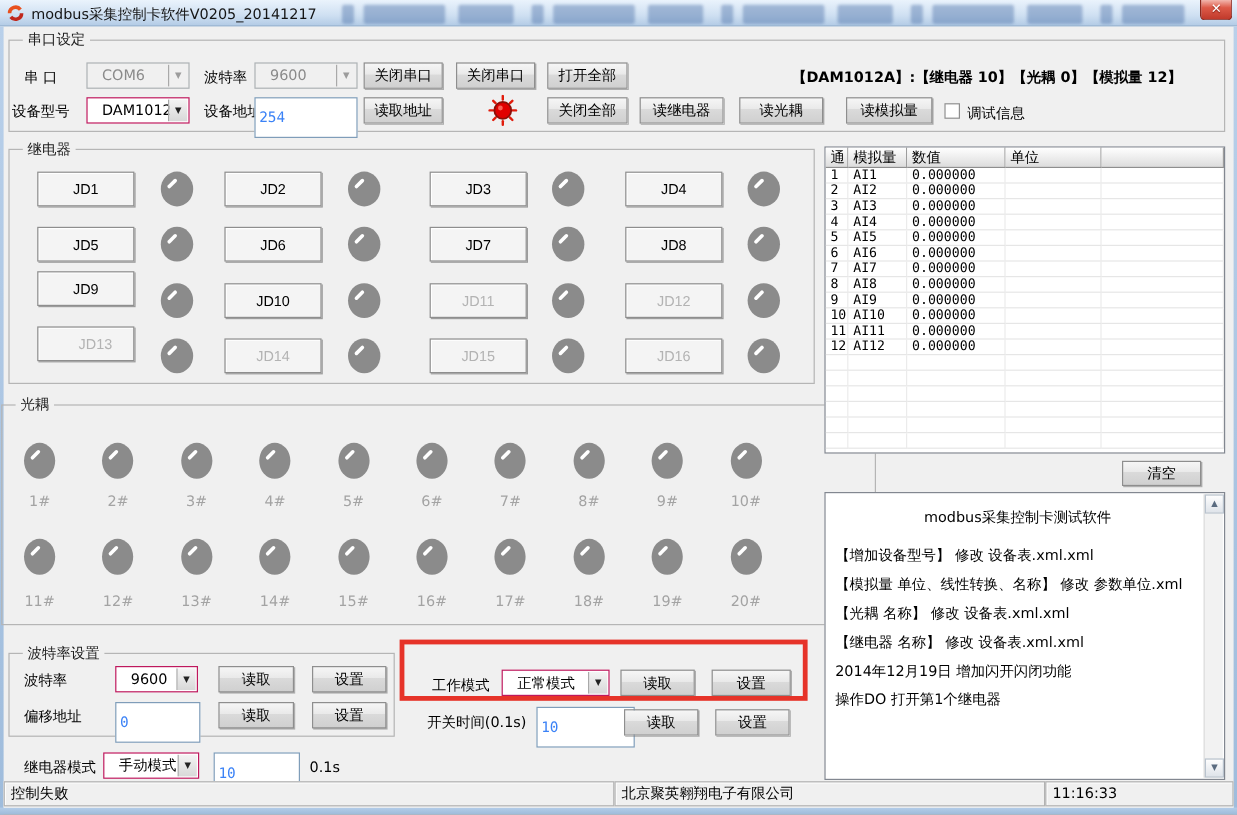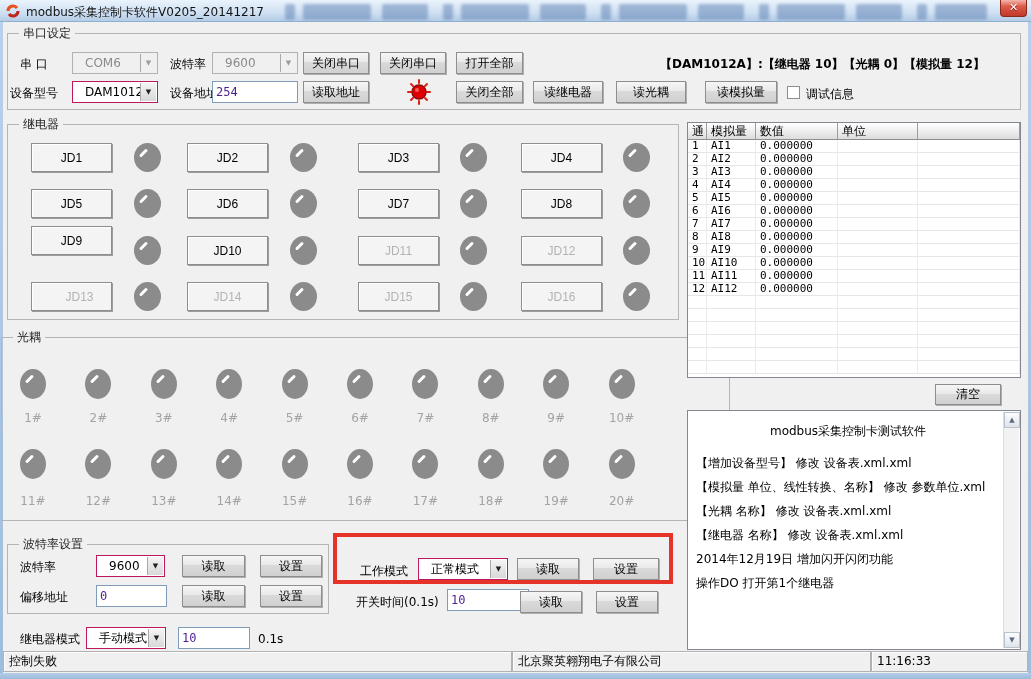--- a/index.html
+++ b/index.html
@@ -31,22 +31,22 @@
   .frame-b { position:absolute; left:0; top:673px; width:1031px; height:6px; background:linear-gradient(#b4cde9,#9cbad9); }
   
   .lbl { position:absolute; white-space:nowrap; line-height:16px; }
   .btn {
     position:absolute; height:22px; display:flex; align-items:center; justify-content:center;
     background: linear-gradient(#f6f6f6, #e9e9e9 45%, #dadada 46%, #d0d0d0);
     border:1px solid #8e8e8e; box-shadow: 1px 1px 0 rgba(120,120,120,.55);
     font-size:12px; color:#000; cursor:pointer; white-space:nowrap;
   }
   .tinput {
-    position:absolute; height:22px; border:1px solid #7f9db9; background:#fff;
-    font: 12px "DejaVu Sans Mono", monospace; padding:2px 3px; color:#4c1d95;
+    position:absolute; height:34px; border:1px solid #7f9db9; background:#fff;
+    font: 12px "DejaVu Sans Mono", monospace; padding:2px 3px; color:#3b82f6;
   }
   .combo {
     position:absolute; height:22px; border:1px solid #be185d; background:#fff;
     line-height:20px; padding-left:12px; white-space:nowrap; overflow:hidden; cursor:default;
   }
   .combo .arrow {
     position:absolute; right:1px; top:1px; bottom:1px; width:16px;
     background: linear-gradient(#f4f4f4,#d8d8d8); border-left:1px solid #a9a9a9;
     font-size:7px; color:#222; display:flex; align-items:center; justify-content:center;
   }
@@ -185,21 +185,21 @@
         <button class="relay-btn" style="left: 513px; top: 64px;">JD8</button>
         <span class="led" style="left: 615px; top: 64px;"></span>
         <button class="relay-btn" style="left: 23px; top: 101px;">JD9</button>
         <span class="led" style="left: 126px; top: 111px;"></span>
         <button class="relay-btn" style="left: 179px; top: 111px;">JD10</button>
         <span class="led" style="left: 282px; top: 111px;"></span>
         <button class="relay-btn off" style="left: 350px; top: 111px;">JD11</button>
         <span class="led" style="left: 452px; top: 111px;"></span>
         <button class="relay-btn off" style="left: 513px; top: 111px;">JD12</button>
         <span class="led" style="left: 615px; top: 111px;"></span>
-        <button class="relay-btn off" style="left: 23px; top: 157px; padding-left: 16px;">JD13</button>
+        <button class="relay-btn off" style="left: 23px; top: 147px; padding-left: 16px;">JD13</button>
         <span class="led" style="left: 126px; top: 157px;"></span>
         <button class="relay-btn off" style="left: 179px; top: 157px;">JD14</button>
         <span class="led" style="left: 282px; top: 157px;"></span>
         <button class="relay-btn off" style="left: 350px; top: 157px;">JD15</button>
         <span class="led" style="left: 452px; top: 157px;"></span>
         <button class="relay-btn off" style="left: 513px; top: 157px;">JD16</button>
         <span class="led" style="left: 615px; top: 157px;"></span>
       </div>
   </div>
 

